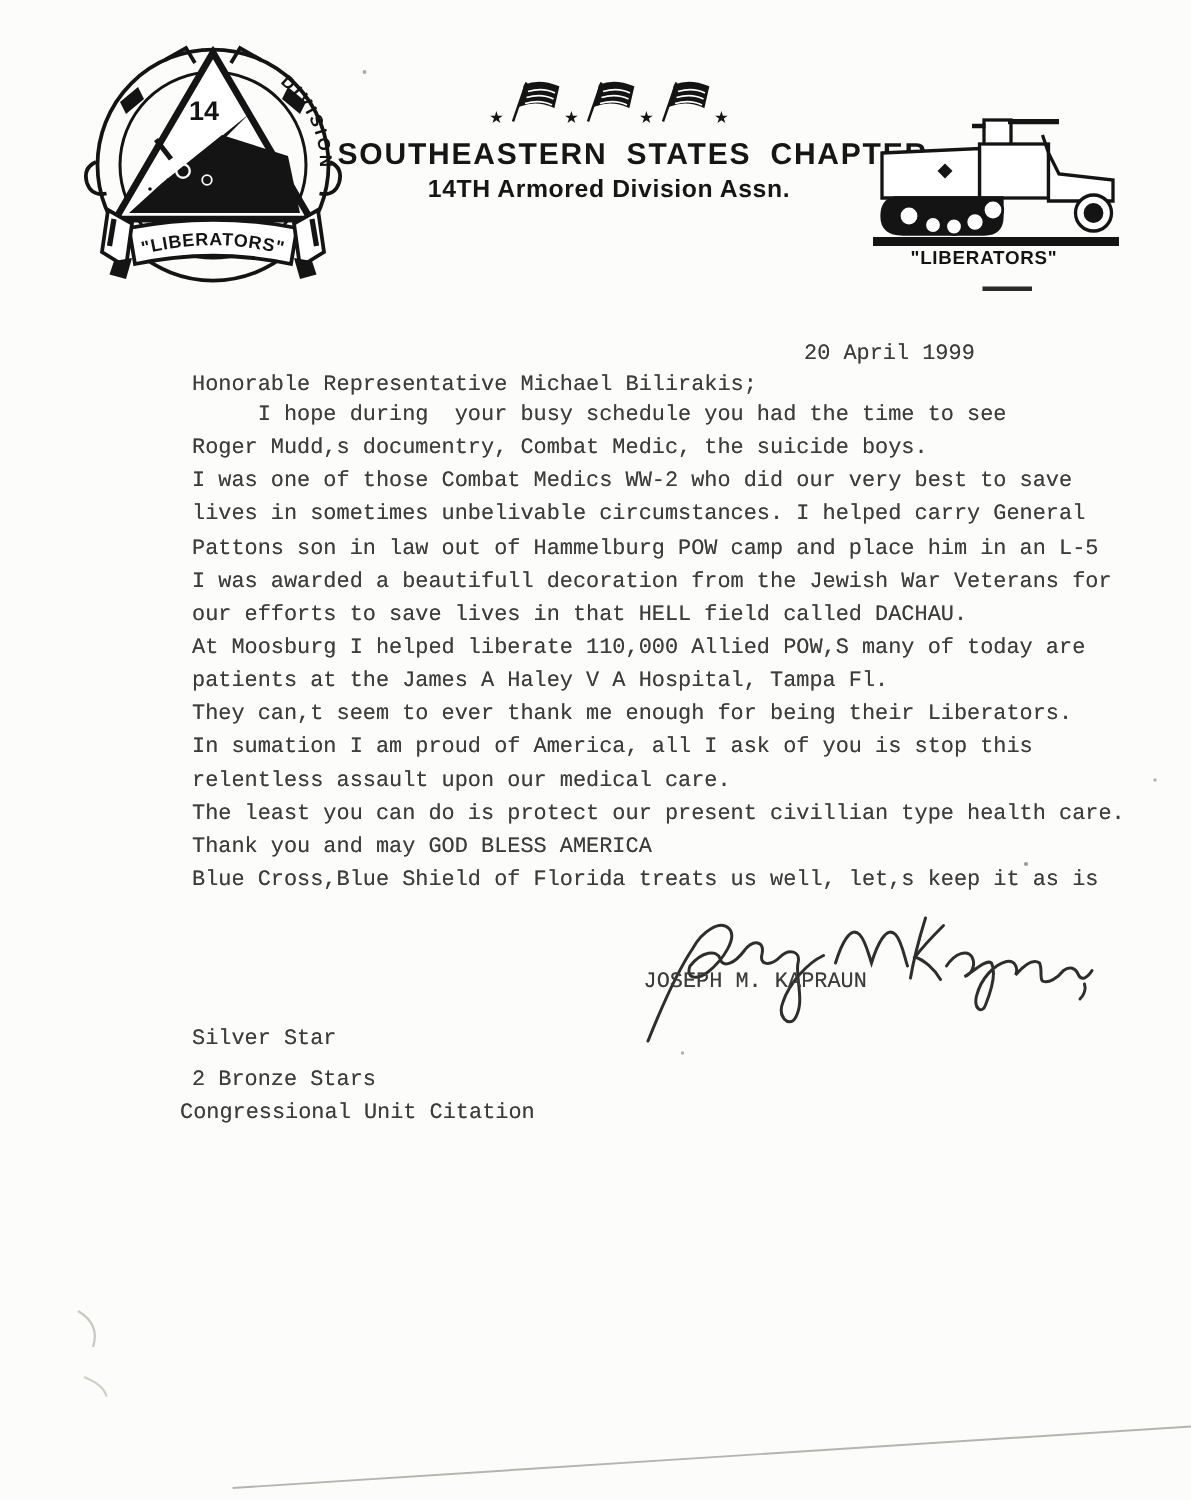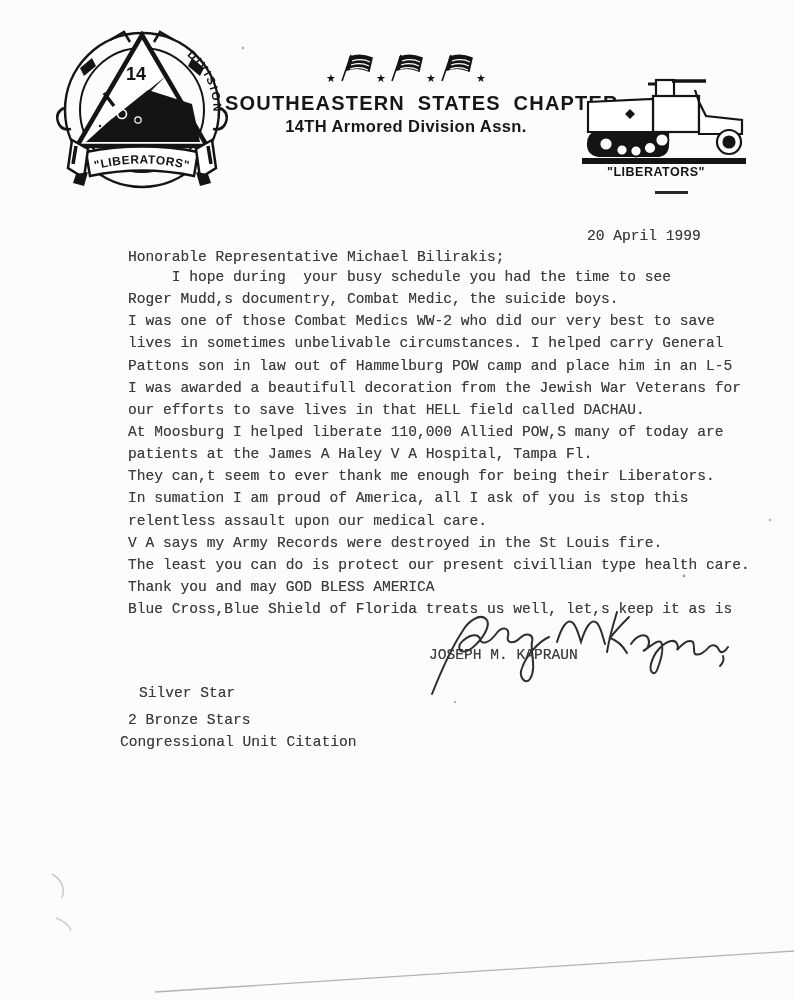--- a/index.html
+++ b/index.html
@@ -17,26 +17,26 @@
   .org-name{font-size:20px;font-weight:bold;letter-spacing:1.2px;word-spacing:6px;white-space:nowrap;}
   .org-subtitle{font-size:16.5px;font-weight:bold;letter-spacing:.4px;margin-top:2px;white-space:nowrap;}
   .halftrack{position:absolute;left:568px;top:72px;}
   .vehicle-caption{position:absolute;left:596px;top:165px;width:120px;text-align:center;
     font-family:"Liberation Sans","DejaVu Sans",sans-serif;font-weight:bold;font-size:12.5px;
     letter-spacing:.5px;color:#141414;}
   .vehicle-dash{position:absolute;left:655px;top:191px;width:33px;height:2.5px;background:#2a2a2a;}
   
   .tw{white-space:pre;font-size:14.6px;letter-spacing:0;color:#3c3c3c;
       text-shadow:0 0 .4px rgba(40,40,40,.55);}
-  .date-line{position:absolute;left:587px;top:228px;}
+  .date-line{position:absolute;left:536px;top:228px;}
   .salutation{position:absolute;left:128px;top:249px;}
   .body-lines{position:absolute;left:128px;top:266px;}
   .body-lines .tline{height:22.15px;line-height:22.15px;}
   .typed-name{position:absolute;left:429px;top:647px;}
-  .ps-silver{position:absolute;left:128px;top:685px;margin-left:11px;}
+  .ps-silver{position:absolute;left:128px;top:685px;}
   .ps-bronze{position:absolute;left:128px;top:712px;}
   .ps-congress{position:absolute;left:120px;top:734px;}
   .signature{position:absolute;left:416px;top:606px;}
   .artifacts{position:absolute;left:0;top:0;pointer-events:none;}
 </style>
 </head>
 <body>
 
 <div class="page">
 
@@ -170,21 +170,20 @@
     <div class="tw tline">I was one of those Combat Medics WW-2 who did our very best to save</div>
     <div class="tw tline">lives in sometimes unbelivable circumstances. I helped carry General</div>
     <div class="tw tline">Pattons son in law out of Hammelburg POW camp and place him in an L-5</div>
     <div class="tw tline">I was awarded a beautifull decoration from the Jewish War Veterans for</div>
     <div class="tw tline">our efforts to save lives in that HELL field called DACHAU.</div>
     <div class="tw tline">At Moosburg I helped liberate 110,000 Allied POW,S many of today are</div>
     <div class="tw tline">patients at the James A Haley V A Hospital, Tampa Fl.</div>
     <div class="tw tline">They can,t seem to ever thank me enough for being their Liberators.</div>
     <div class="tw tline">In sumation I am proud of America, all I ask of you is stop this</div>
     <div class="tw tline">relentless assault upon our medical care.</div>
-    <div class="tw tline">V A says my Army Records were destroyed in the St Louis fire.</div>
     <div class="tw tline">The least you can do is protect our present civillian type health care.</div>
     <div class="tw tline">Thank you and may GOD BLESS AMERICA</div>
     <div class="tw tline">Blue Cross,Blue Shield of Florida treats us well, let,s keep it as is</div>
   </div>
 
   <svg class="signature" width="320" height="92" viewBox="0 0 320 92">
     <g fill="none" stroke="#2e2e2e" stroke-width="2" stroke-linecap="round">
       <path d="M16,88 C24,68 34,44 46,26 C52,15 64,7 70,13 C76,19 66,34 56,42 C48,48 41,46 44,38
                C52,28 62,27 64,33 C66,40 74,36 80,28 C86,20 94,21 92,30 C90,38 98,38 104,32
                C110,26 118,28 116,36 C114,46 121,62 114,73 C110,79 102,72 106,62 C110,50 122,36 133,31"></path>

